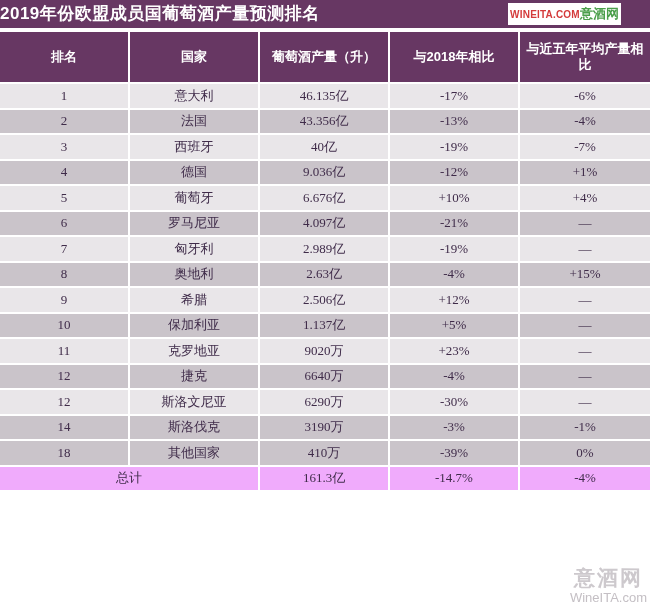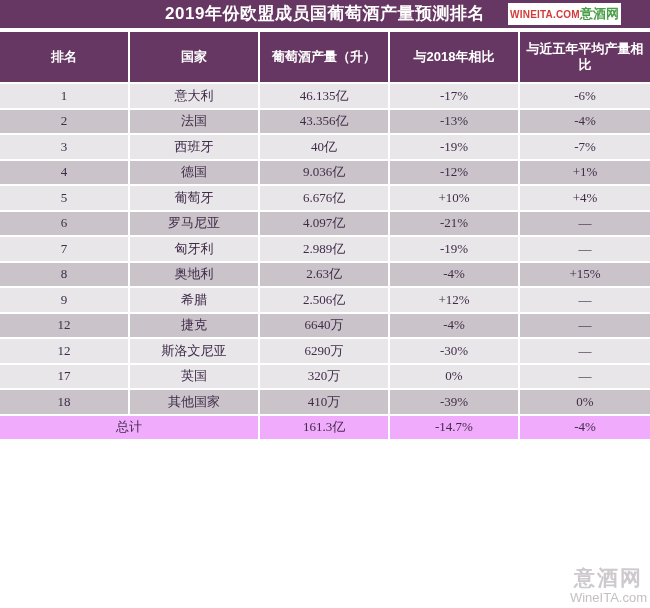--- a/index.html
+++ b/index.html
@@ -18,21 +18,20 @@
   .title-bar {
     position: relative;
     height: 28px;
     background: #673763;
     margin-bottom: 4px;
   }
   .title-bar h1 {
     position: absolute;
     left: 0; right: 0; top: 0;
     line-height: 28px;
-    text-align: center;
     color: #ffffff;
     font-size: 17px;
     font-weight: bold;
     letter-spacing: 0.5px;
   }
   .logo {
     position: absolute;
     top: 3px;
     right: 29px;
     width: 113px;
@@ -196,39 +195,53 @@
     <td>+15%</td>
   </tr>
         <tr class="light">
     <td>9</td>
     <td>希腊</td>
     <td>2.506亿</td>
     <td>+12%</td>
     <td>—</td>
   </tr>
         <tr class="dark">
+    <td>10</td>
+    <td>保加利亚</td>
+    <td>1.137亿</td>
+    <td>+5%</td>
+    <td>—</td>
+  </tr>
+        <tr class="light">
+    <td>11</td>
+    <td>克罗地亚</td>
+    <td>9020万</td>
+    <td>+23%</td>
+    <td>—</td>
+  </tr>
+        <tr class="dark">
     <td>12</td>
     <td>捷克</td>
     <td>6640万</td>
     <td>-4%</td>
     <td>—</td>
   </tr>
         <tr class="light">
     <td>12</td>
     <td>斯洛文尼亚</td>
     <td>6290万</td>
     <td>-30%</td>
     <td>—</td>
   </tr>
-        <tr class="light">
-    <td>17</td>
-    <td>英国</td>
-    <td>320万</td>
-    <td>0%</td>
-    <td>—</td>
+        <tr class="dark">
+    <td>14</td>
+    <td>斯洛伐克</td>
+    <td>3190万</td>
+    <td>-3%</td>
+    <td>-1%</td>
   </tr>
         <tr class="dark">
     <td>18</td>
     <td>其他国家</td>
     <td>410万</td>
     <td>-39%</td>
     <td>0%</td>
   </tr>
       </tbody>
     <tfoot>

